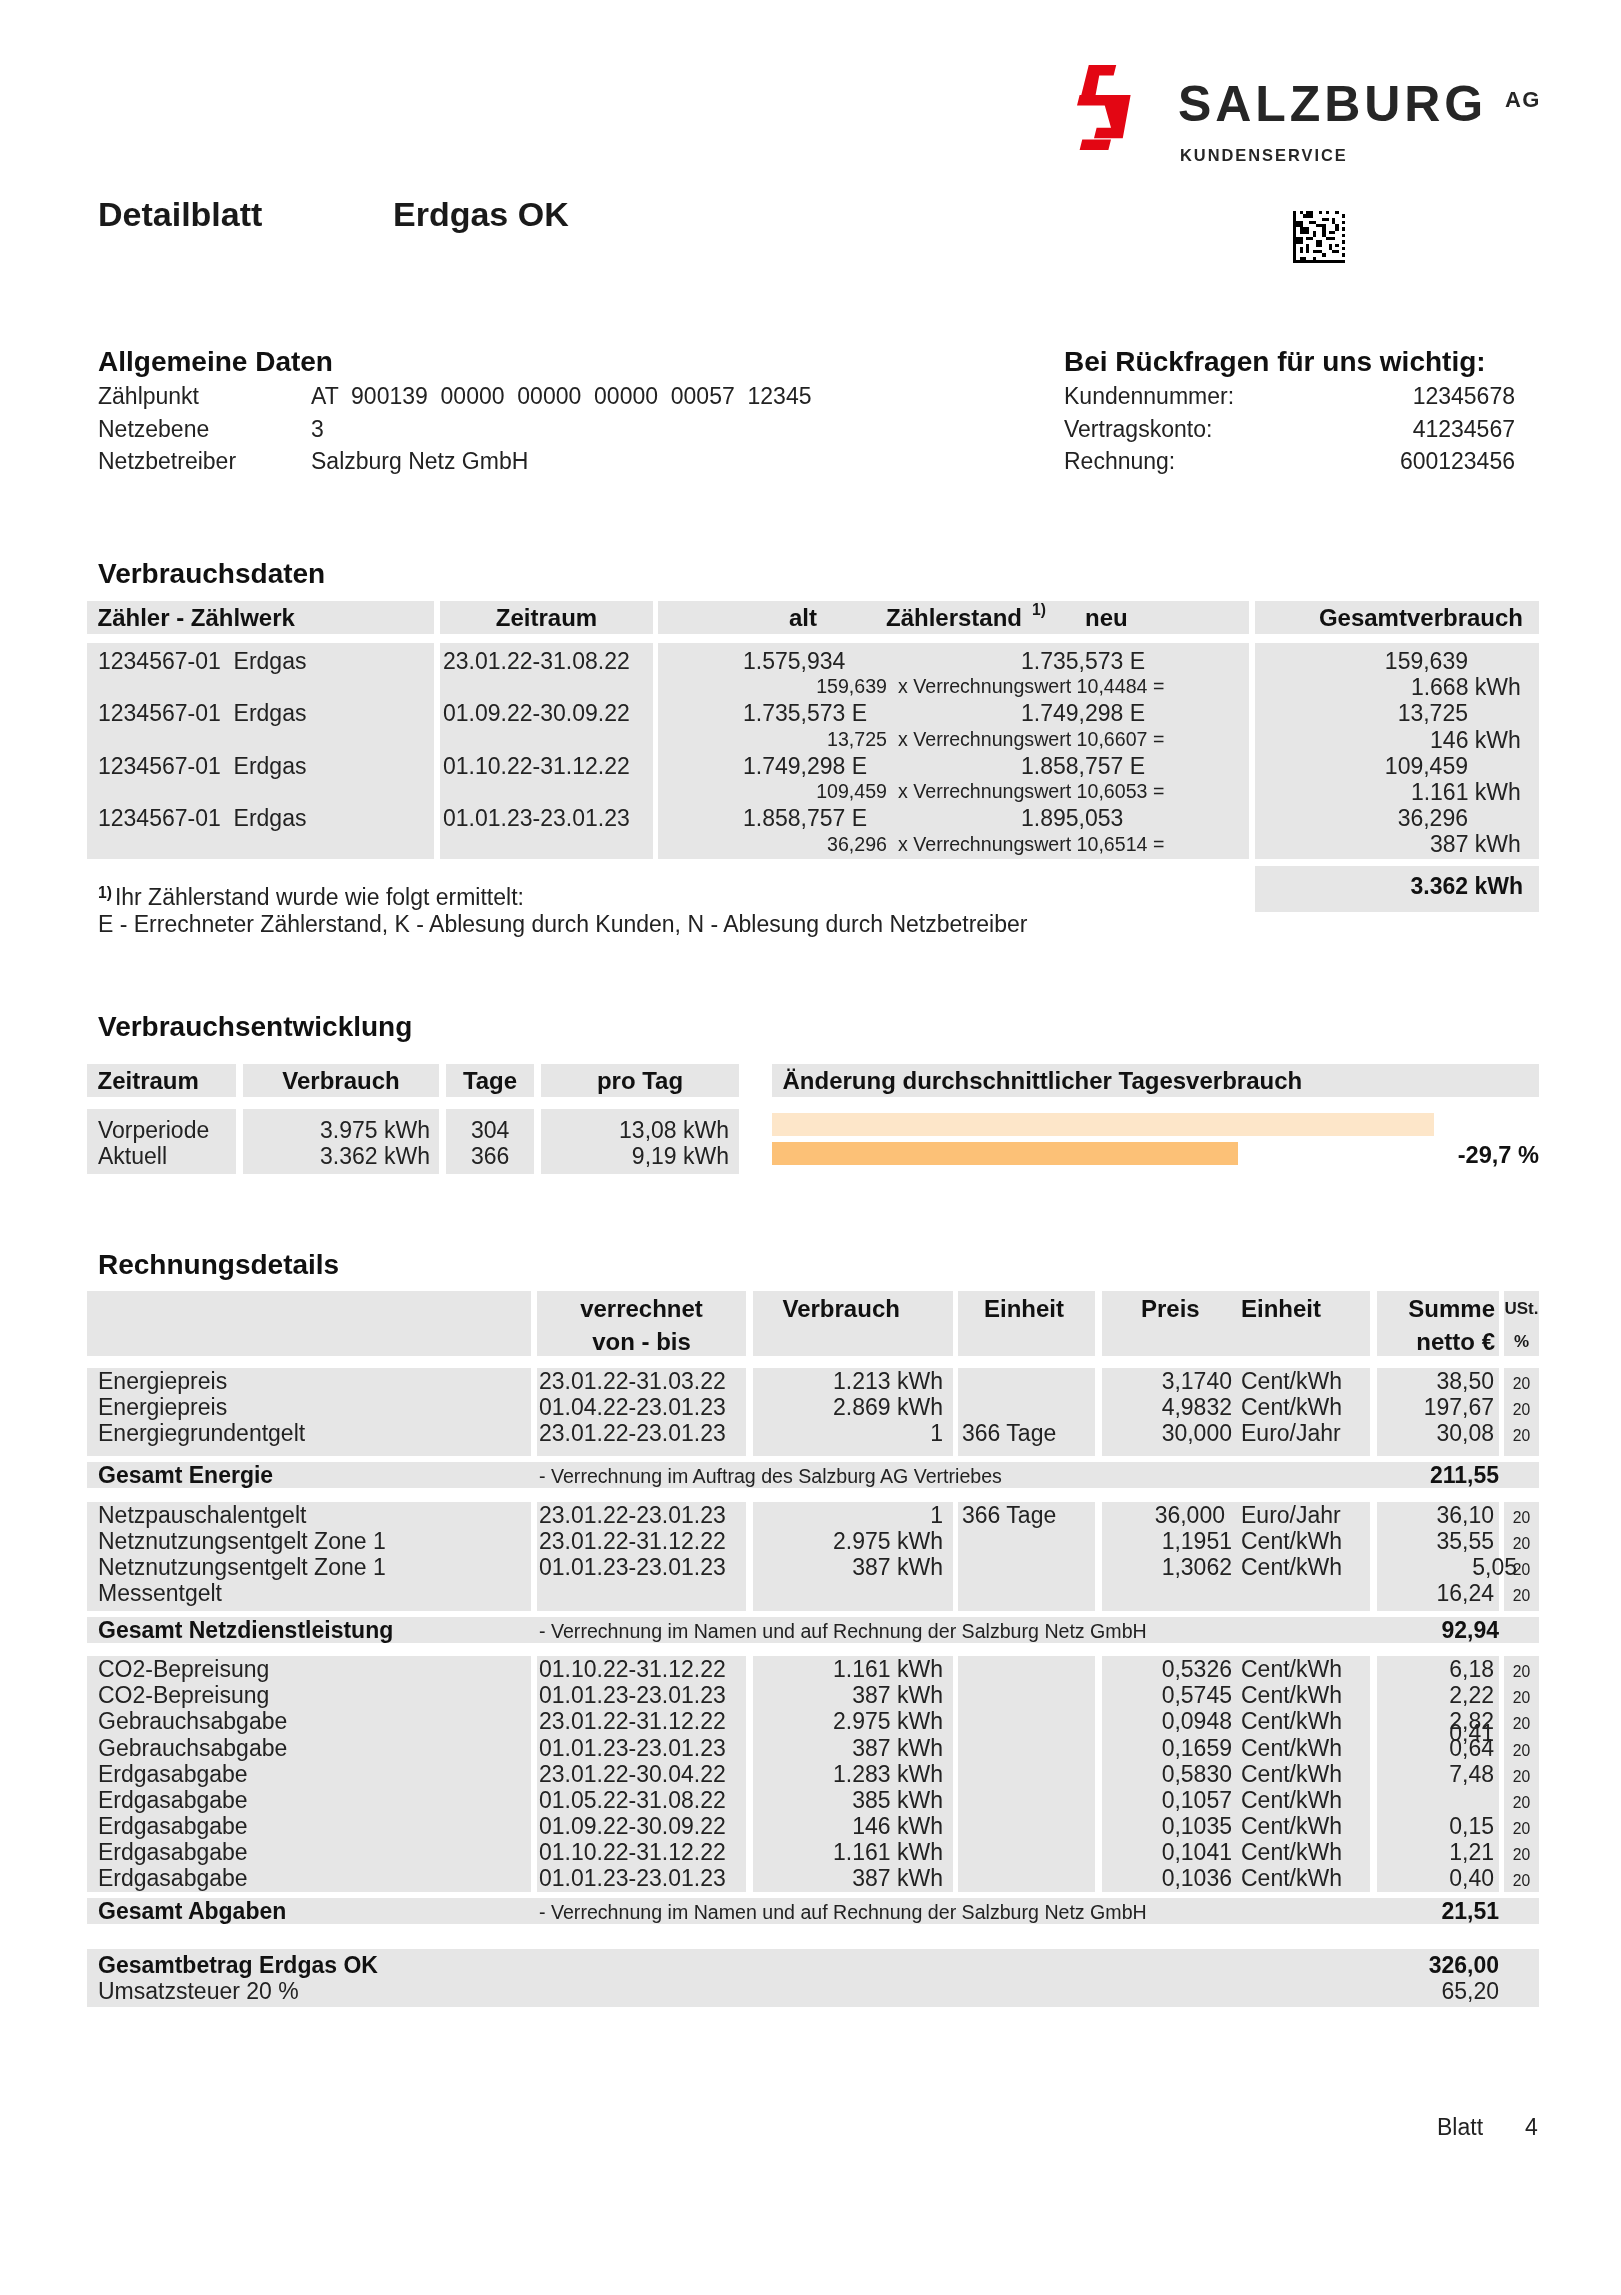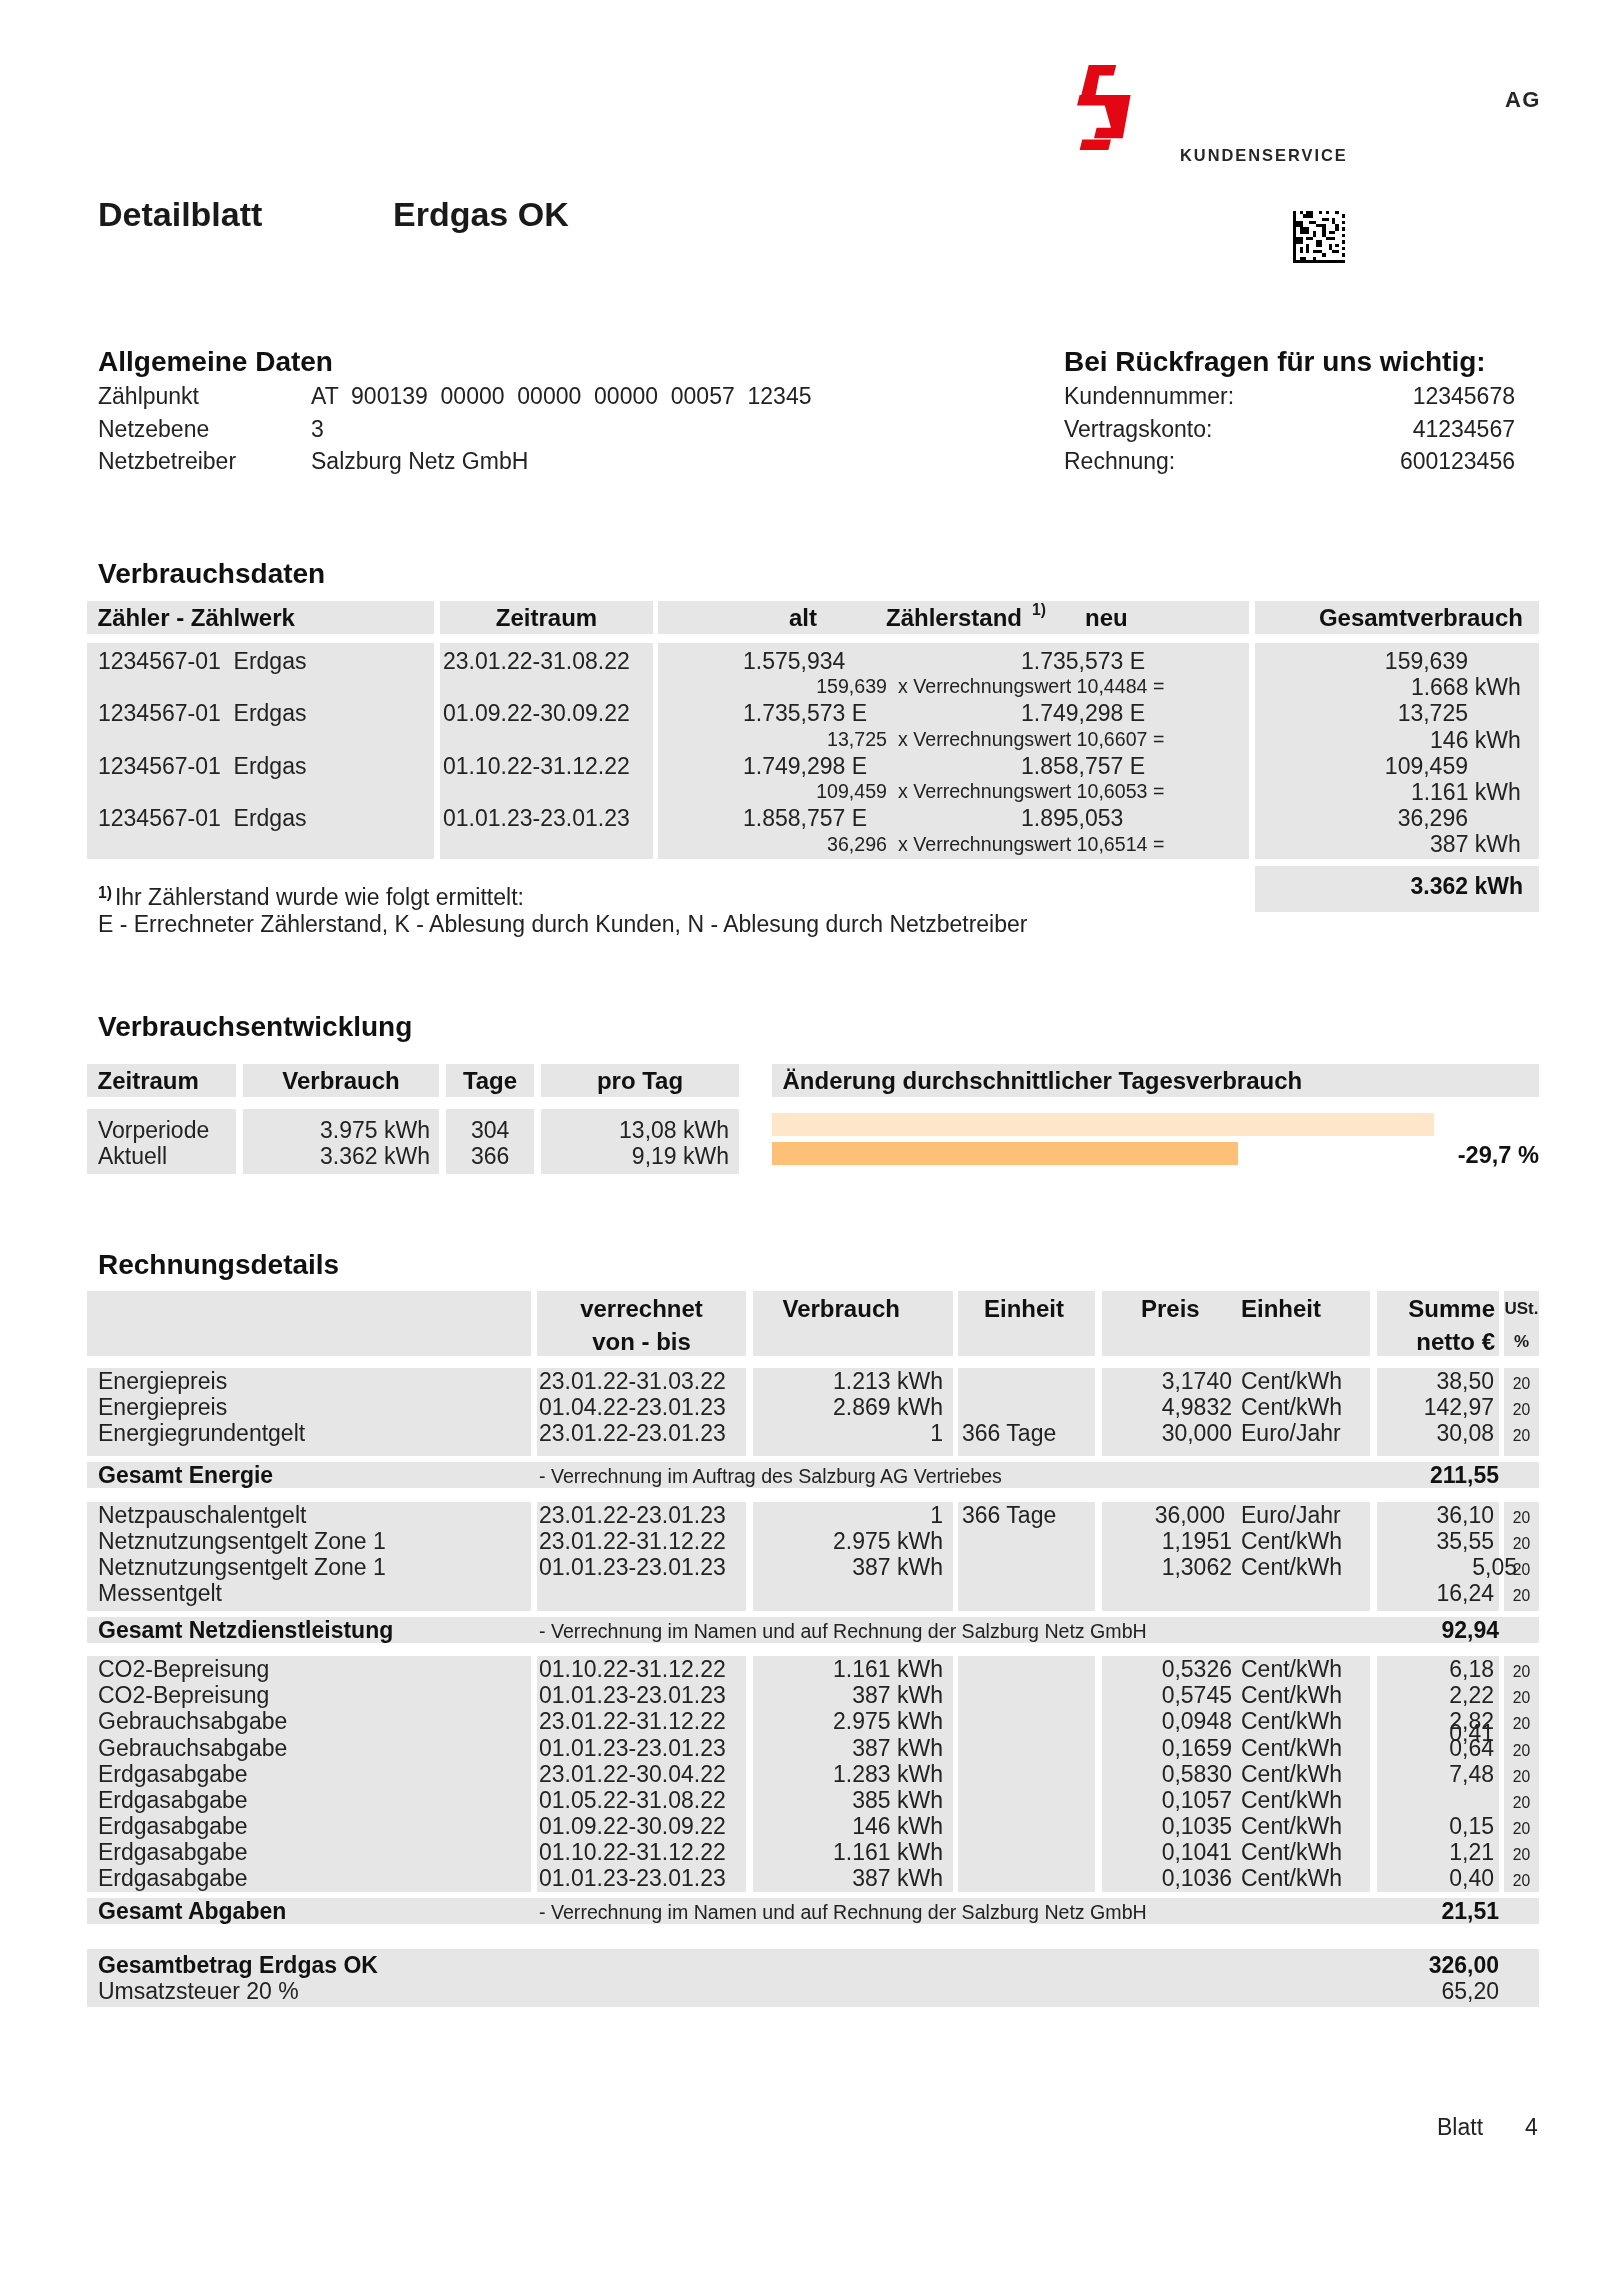--- a/index.html
+++ b/index.html
@@ -35,20 +35,21 @@
 <div class="abs logo">
   <svg class="abs logo-mark" viewBox="0 0 90 130" width="59" height="85">
     <polygon points="22,0 88,0 84,18 42,18 38,44 14,44 8,64 62,64 58,82 20,82" fill="#e30613" opacity="0"></polygon>
     <polygon points="24,0 66,0 62,16 40,16 34,48 12,48" fill="#e30613"></polygon>
     <polygon points="6,52 72,52 68,68 28,68" fill="#e30613" opacity="0"></polygon>
     <polygon points="10,46 54,46 50,62 6,62" fill="#e30613"></polygon>
     <polygon points="44,46 88,46 76,112 32,112 36,96 58,96" fill="#e30613"></polygon>
     <polygon points="30,112 0,130 0,130" fill="#e30613"></polygon>
     <polygon points="2,114 46,114 42,130 -2,130" fill="#e30613" transform="translate(12,0)"></polygon>
   </svg>
+  <div class="abs logo-text">SALZBURG</div>
   <div class="abs logo-ag">AG</div>
   <div class="abs logo-sub">KUNDENSERVICE</div>
 </div>
 
 <svg class="abs qr" viewBox="0 0 16 16" width="52" height="52" shape-rendering="crispEdges">
   <rect x="0" y="0" width="1" height="16" fill="#000"></rect>
   <rect x="0" y="15" width="16" height="1" fill="#000"></rect>
   <rect x="2" y="0" width="1" height="1" fill="#000"></rect>
     <rect x="4" y="0" width="2" height="1" fill="#000"></rect>
     <rect x="8" y="0" width="1" height="1" fill="#000"></rect>
@@ -301,21 +302,21 @@
       <span class="abs txt r" style="left: 1377px; top: 1368px; width: 117px;">38,50</span>
       <span class="abs c" style="left: 1504px; top: 1368px; width: 35px; font-size: 15.7px; color: rgb(34, 34, 34); padding-top: 6.5px;">20</span>
     </div>
     <div>
       <span class="abs txt" style="left: 98px; top: 1394px;">Energiepreis</span>
       <span class="abs txt" style="left: 539px; top: 1394px;">01.04.22-23.01.23</span>
       <span class="abs txt r" style="left: 753px; top: 1394px; width: 190px;">2.869 kWh</span>
       <span class="abs txt" style="left: 962px; top: 1394px;"></span>
       <span class="abs txt r" style="left: 1102px; top: 1394px; width: 130px;">4,9832</span>
       <span class="abs txt" style="left: 1241px; top: 1394px;">Cent/kWh</span>
-      <span class="abs txt r" style="left: 1377px; top: 1394px; width: 117px;">142,97</span>
+      <span class="abs txt r" style="left: 1377px; top: 1394px; width: 117px;">197,67</span>
       <span class="abs c" style="left: 1504px; top: 1394px; width: 35px; font-size: 15.7px; color: rgb(34, 34, 34); padding-top: 6.5px;">20</span>
     </div>
     <div>
       <span class="abs txt" style="left: 98px; top: 1420px;">Energiegrundentgelt</span>
       <span class="abs txt" style="left: 539px; top: 1420px;">23.01.22-23.01.23</span>
       <span class="abs txt r" style="left: 753px; top: 1420px; width: 190px;">1</span>
       <span class="abs txt" style="left: 962px; top: 1420px;">366 Tage</span>
       <span class="abs txt r" style="left: 1102px; top: 1420px; width: 130px;">30,000</span>
       <span class="abs txt" style="left: 1241px; top: 1420px;">Euro/Jahr</span>
       <span class="abs txt r" style="left: 1377px; top: 1420px; width: 117px;">30,08</span>

